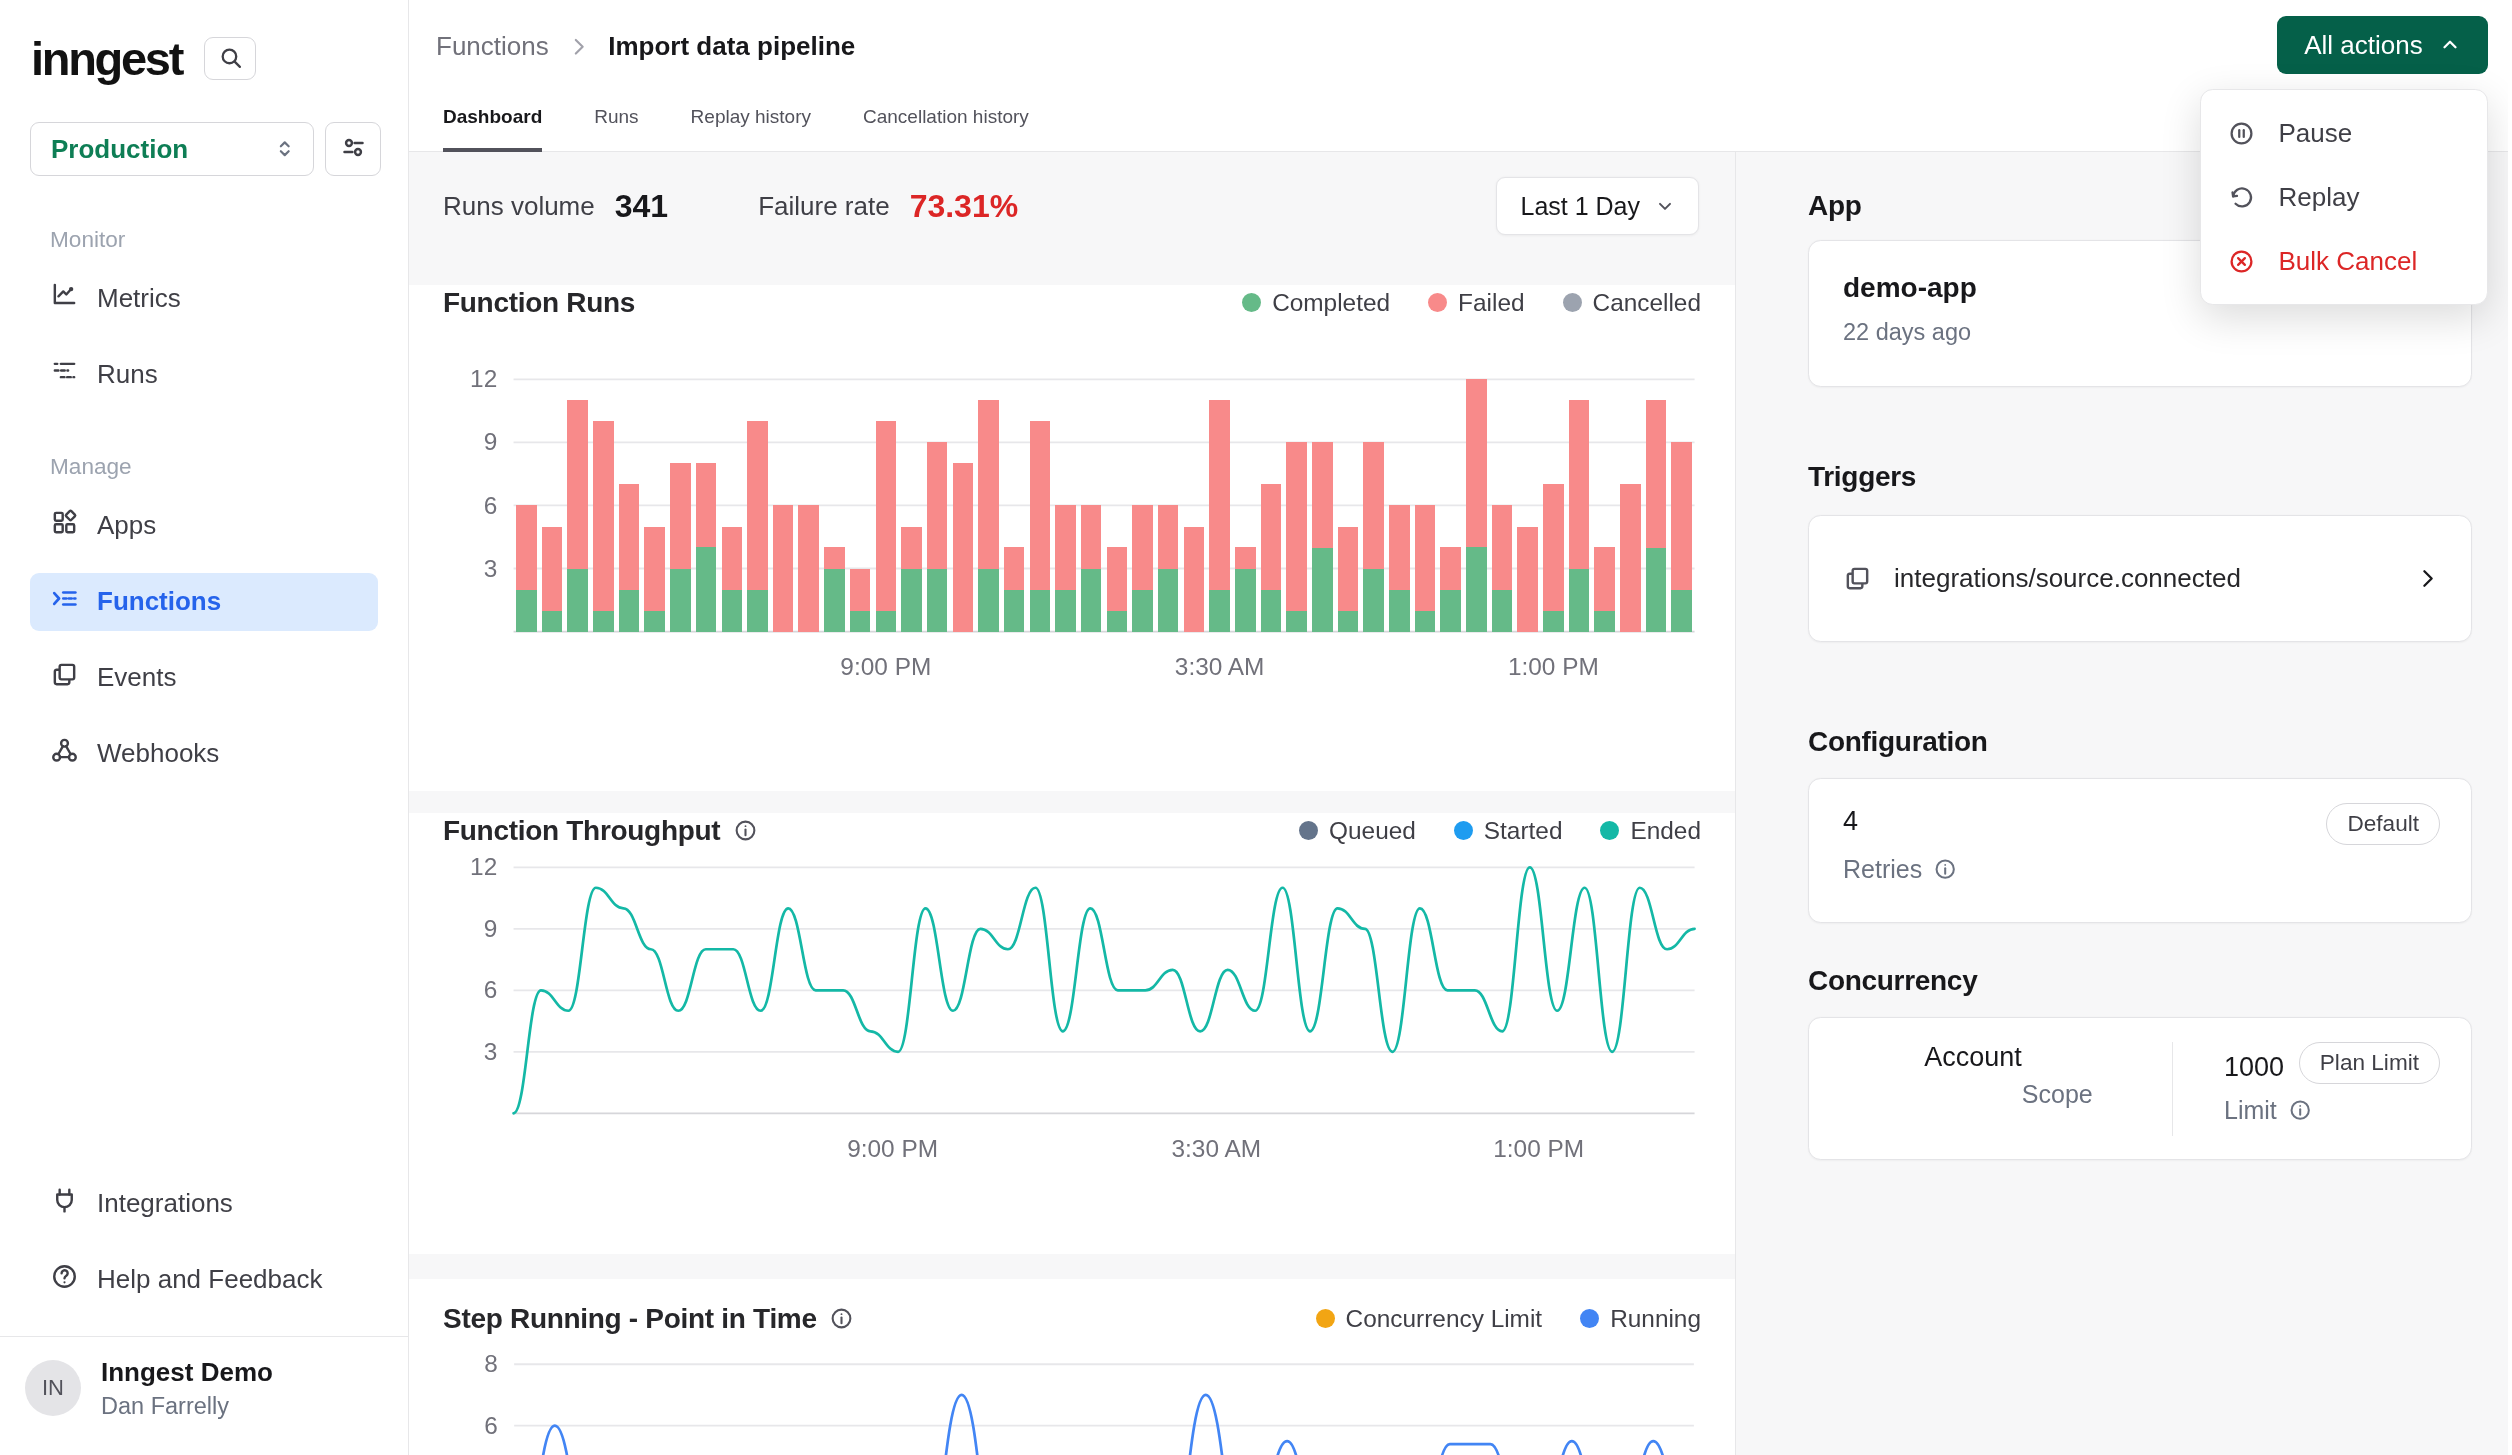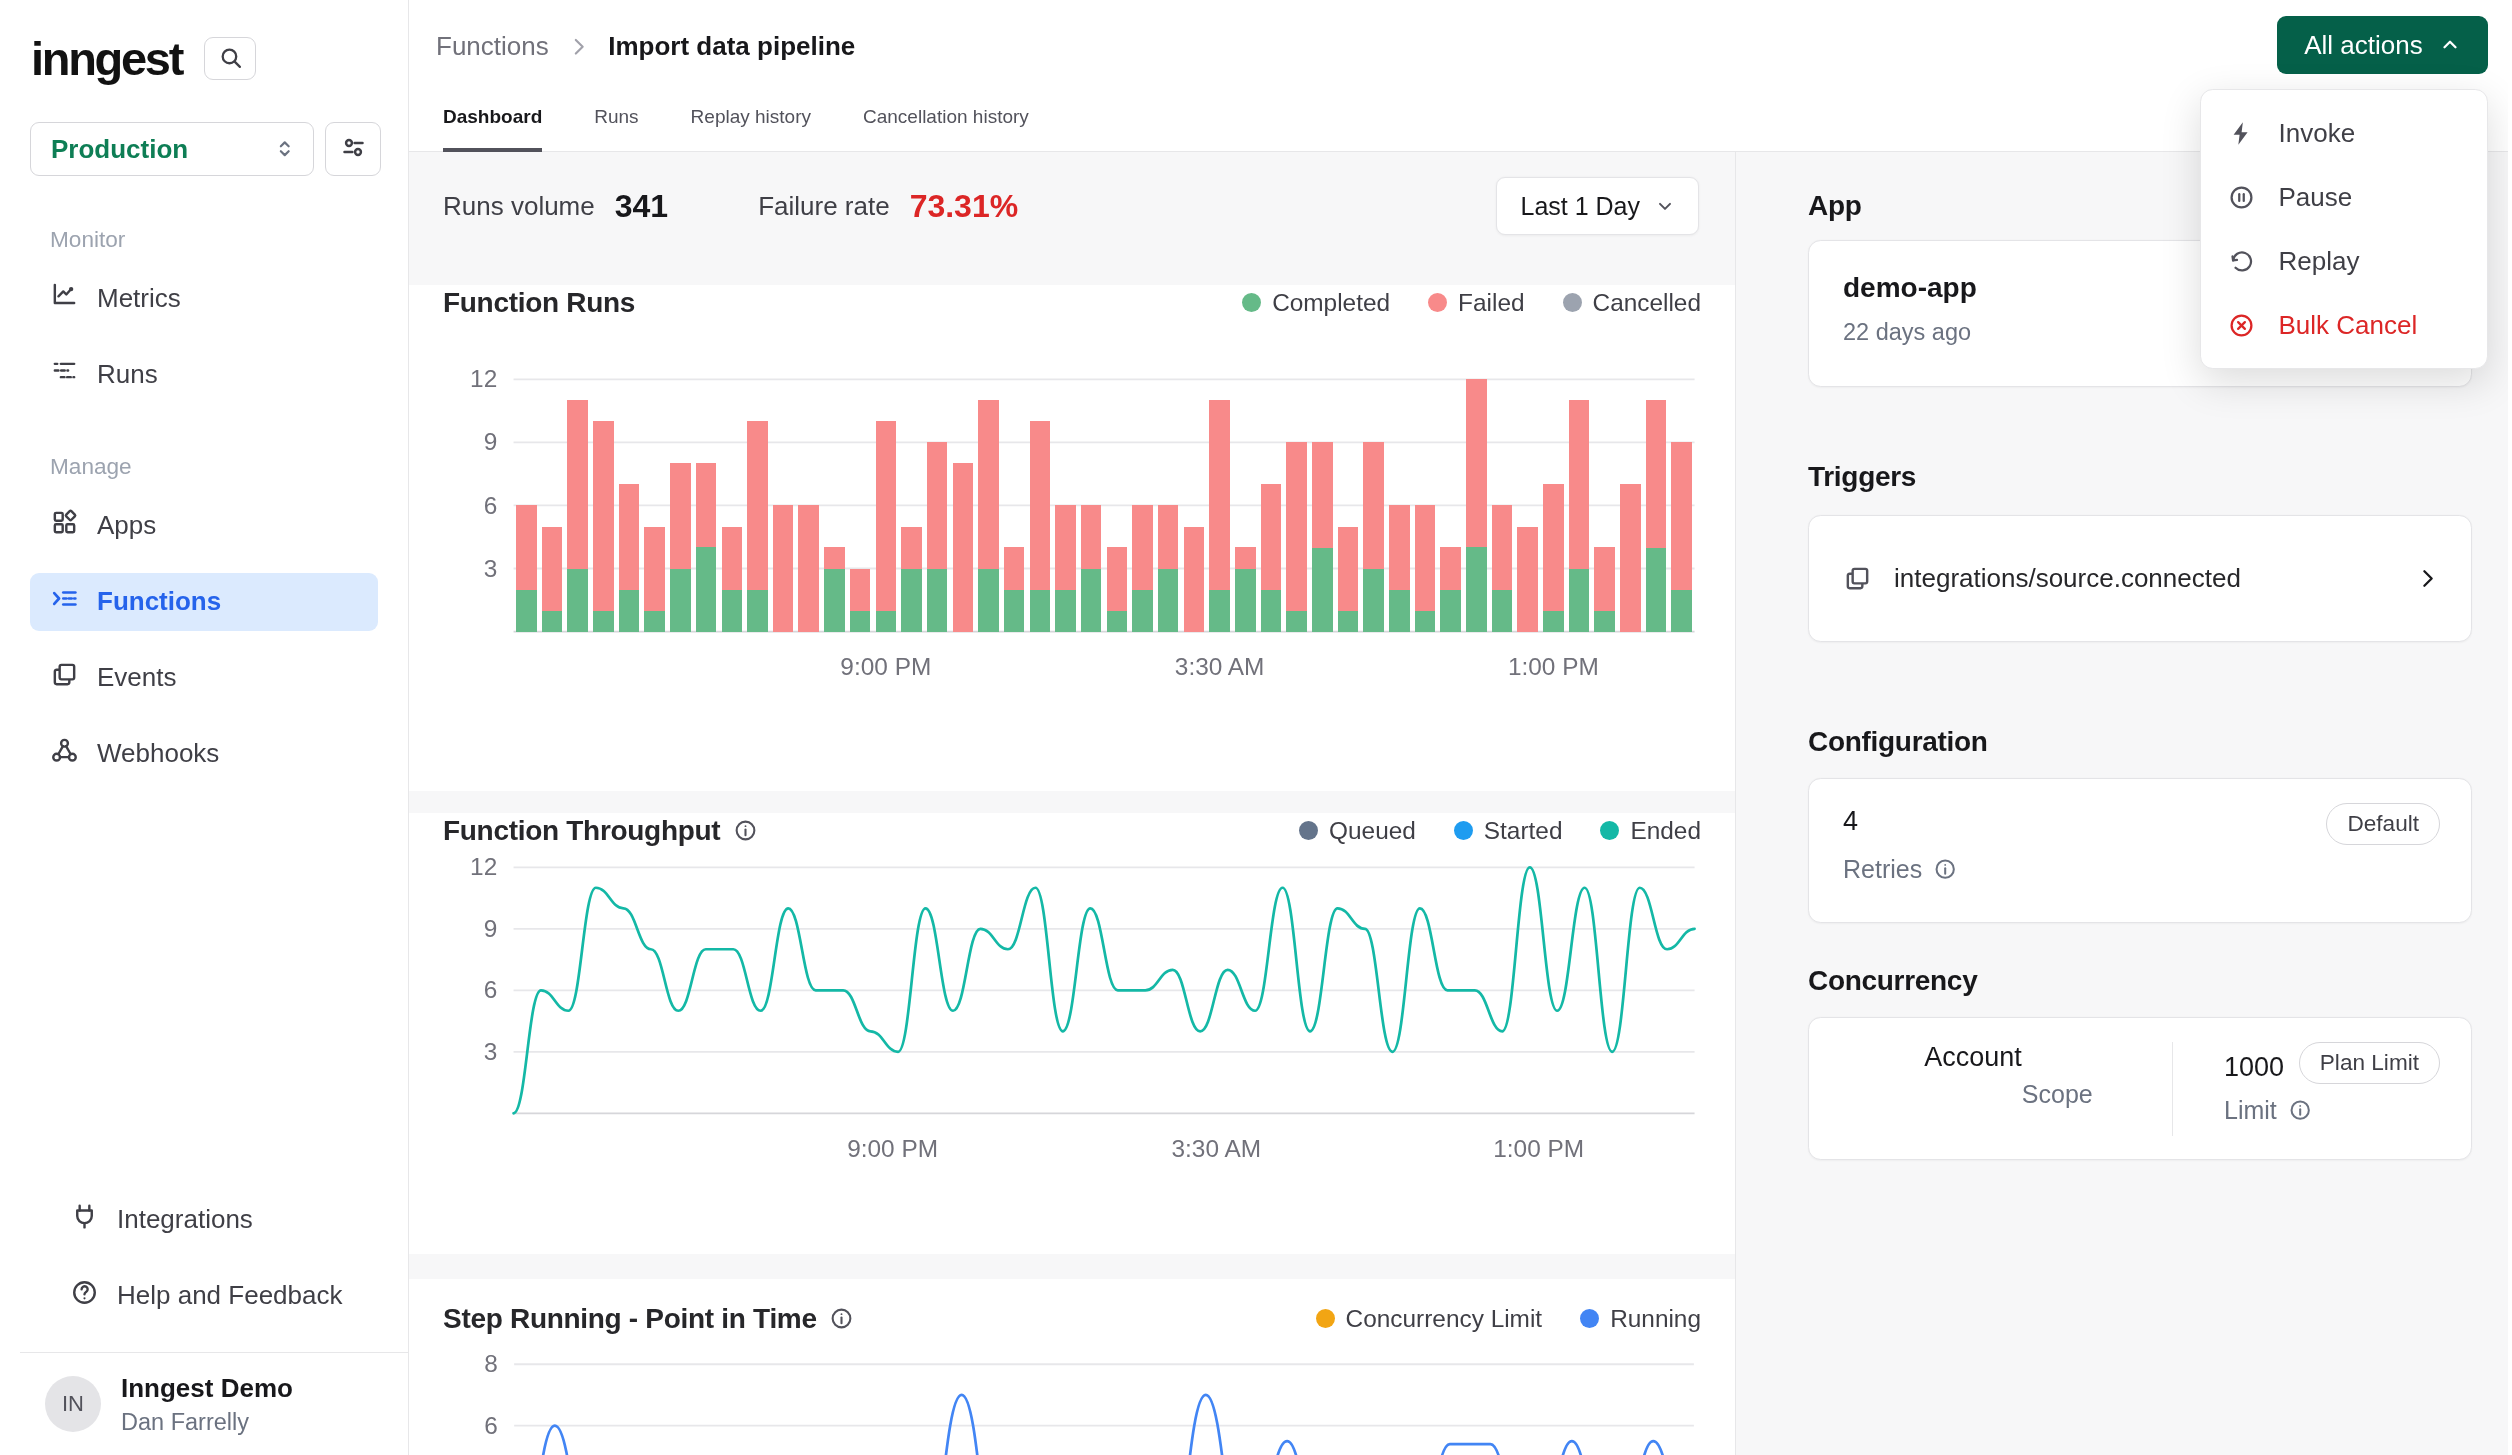--- a/index.html
+++ b/index.html
@@ -19,21 +19,21 @@
   .search-btn { width:52px; height:43px; margin-left:22px; }
   .env-row { display:flex; align-items:center; padding:0 25px 0 30px; margin-top:36px; }
   .env-select { display:flex; align-items:center; width:284px; height:54px; border:1.8px solid #d6d6da; border-radius:9px; background:#fff; padding:0 16.3px 0 20px; cursor:pointer; }
   .env-select .env-val { font-size:26px; font-weight:700; color:#0e7e55; flex:1; text-align:left; }
   .env-settings { width:56px; height:54px; margin-left:11px; }
   .nav { padding:0 30px; }
   .nav-label { font-size:22.6px; color:#9ca3af; margin:51px 0 16.3px 20px; }
   .nav-item { display:flex; align-items:center; gap:18px; height:58px; padding:0 20px; border-radius:9px; font-size:26px; color:#3f3f46; margin-bottom:18px; cursor:pointer; }
   .nav-item svg { flex:0 0 auto; }
   .nav-item.active { background:#dbeafe; color:#2563eb; font-weight:700; }
-  .side-bottom { position:absolute; left:0; right:0; bottom:0;margin-left:20px; }
+  .side-bottom { position:absolute; left:0; right:0; bottom:16px; }
   .side-bottom .nav { padding-bottom:9px; }
   .user-row { border-top:1.8px solid #e7e7e9; display:flex; align-items:center; gap:20px; padding:20px 25px; }
   .avatar { width:56px; height:56px; border-radius:50%; background:#e4e4e7; color:#52525b; font-size:22px; display:flex; align-items:center; justify-content:center; }
   .user-names .org { font-size:26px; font-weight:700; color:#18181b; }
   .user-names .name { font-size:23.5px; color:#6b7280; margin-top:5.4px; }
 
   
   .main { position:absolute; left:409px; top:0; right:0; bottom:0; }
   .header { position:absolute; left:0; top:0; right:0; height:152px; background:#fff; border-bottom:1.8px solid #e7e7e9; }
   .breadcrumb { position:absolute; left:27px; top:31px; display:flex; align-items:center; gap:18px; font-size:26px; }
@@ -558,28 +558,20 @@
           </div>
           <span class="pill">Plan Limit</span>
         </div>
       </div>
     </div>
   </div>
 
   <div class="menu">
     <div class="menu-item">
       <span class="mi-icon">
-        <svg width="27" height="27" viewBox="0 0 24 24" fill="currentColor" stroke="none">
-            <path d="M13.2 2L5 13.2h5.3L9.2 22l8.2-11.2h-5.3L13.2 2z"></path>
-          </svg>
-      </span>
-      <span>Invoke</span>
-    </div>
-    <div class="menu-item">
-      <span class="mi-icon">
         <svg width="27" height="27" viewBox="0 0 24 24" fill="none" stroke="currentColor" stroke-width="2" stroke-linecap="round">
             <circle cx="12" cy="12" r="8.8"></circle>
             <line x1="10" y1="9" x2="10" y2="15"></line>
             <line x1="14" y1="9" x2="14" y2="15"></line>
           </svg>
       </span>
       <span>Pause</span>
     </div>
     <div class="menu-item">
       <span class="mi-icon">

